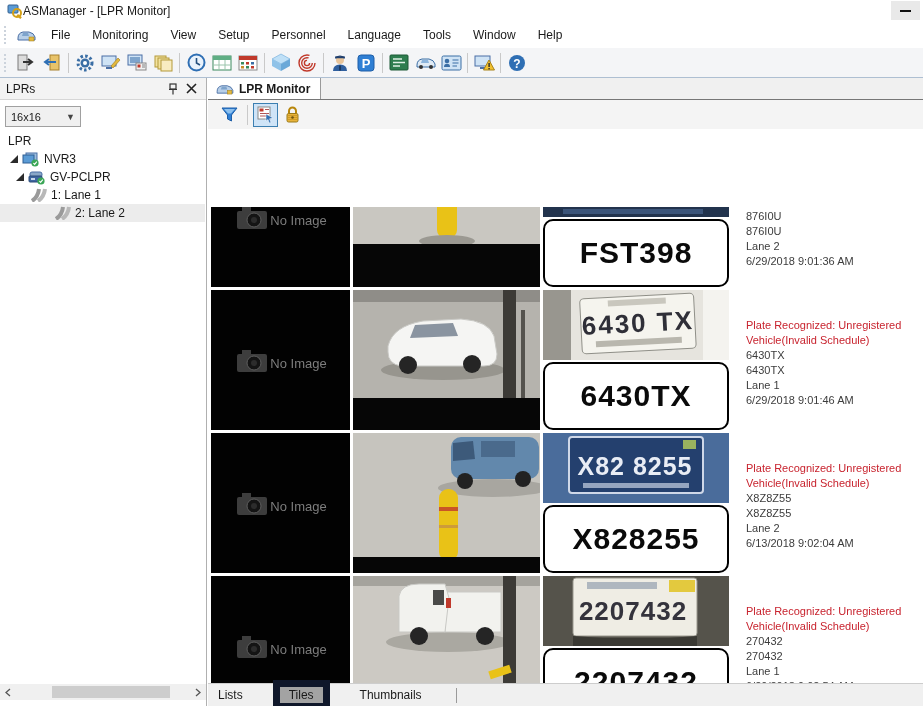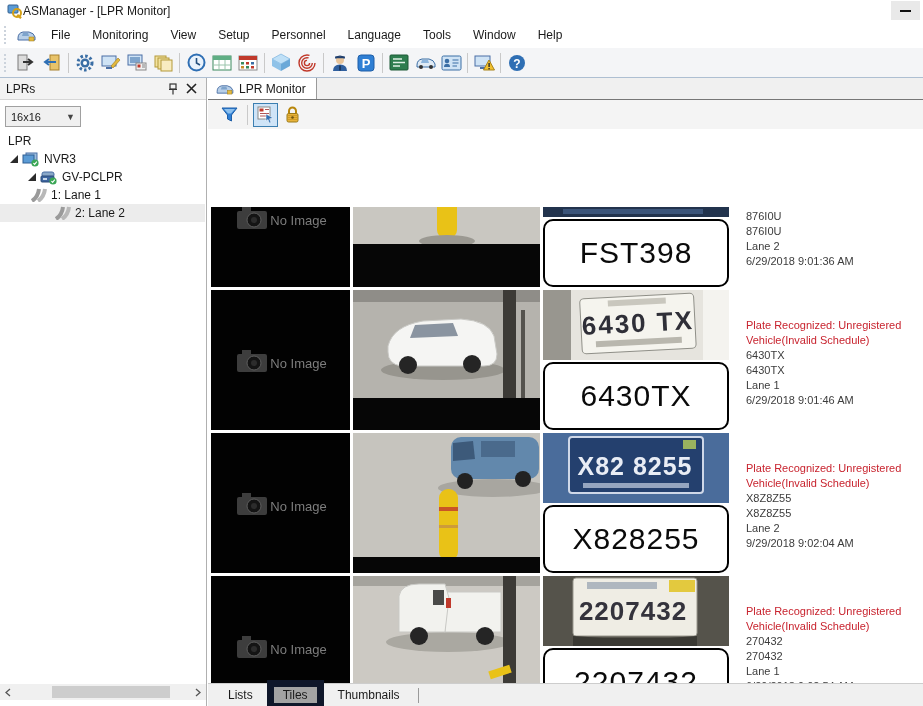--- a/index.html
+++ b/index.html
@@ -26,38 +26,38 @@
   .tree{position:absolute;top:54px;left:0;right:1px;font-size:12px}
   .tree-row{height:18px;display:flex;align-items:center;gap:4px;white-space:nowrap}
   .tree-row.selected{background:#ececec}
   .arrow-exp{width:8px;height:8px;flex:none}
   .hscroll{position:absolute;bottom:6px;left:0;width:206px;height:16px;background:#f0f0f0;display:flex;align-items:center}
   .sarrow{width:16px;height:16px;display:flex;align-items:center;justify-content:center}
   .sthumb{height:12px;width:118px;background:#cdcdcd;margin-left:36px}
   
   .main{position:absolute;top:78px;left:208px;right:0;bottom:0;background:#fff}
   .tabstrip{height:22px;background:#f0f0f0;border-bottom:1px solid #767676;display:flex;align-items:stretch}
-  .tab{display:flex;align-items:center;gap:5px;padding:0 10px 0 8px;background:#fff;border-right:1px solid #9a9a9a;font-weight:normal;font-size:12px}
+  .tab{display:flex;align-items:center;gap:5px;padding:0 10px 0 8px;background:#fff;border-right:1px solid #9a9a9a;font-weight:bold;font-size:12px}
   .subtoolbar{height:29px;background:#f4f4f4;display:flex;align-items:center;padding-left:9px;gap:2px}
   .stbtn{width:25px;height:24px;display:flex;align-items:center;justify-content:center;border:1px solid transparent}
   .stbtn.pressed{background:#cfe4f7;border:1px solid #3c7fb1}
   .grid{position:absolute;top:129px;left:0;right:0;bottom:23px;overflow:hidden;background:#fff;padding-left:3px}
   .row{display:flex;height:140px;margin-bottom:3px}
   .row.first{margin-top:-60px}
   .tile1{width:139px;flex:none;background:#020202;display:flex;flex-direction:row;align-items:center;justify-content:center}
   .noimg-label{margin-top:7px;font-size:13px;color:#7d7d7d}
   .tile2{width:187px;flex:none;margin-left:3px;overflow:hidden}
   .col3{width:186px;flex:none;margin-left:3px;display:flex;flex-direction:column}
   .plate-photo{height:70px;overflow:hidden}
-  .plate-box{height:68px;margin-top:2px;border:2px solid #000;border-radius:10px;background:#fff;display:flex;align-items:center;justify-content:center;font-size:30px;font-weight:normal;color:#0a0a0a;letter-spacing:1px}
+  .plate-box{height:68px;margin-top:2px;border:2px solid #000;border-radius:10px;background:#fff;display:flex;align-items:center;justify-content:center;font-size:30px;font-weight:bold;color:#0a0a0a;letter-spacing:1px}
   .evt{width:172px;margin-left:17px;font-size:11px;line-height:15px;color:#3c3c3c}
   .evt.pt62{padding-top:62px}
   .evt.pt28{padding-top:28px}
   .alert{color:#c8232e}
-  .bottombar{position:absolute;bottom:0;left:0;right:0;height:23px;background:#f0f0f0;border-top:1px solid #cdcdcd;display:flex;align-items:center;padding-left:10px;font-size:12px;gap:4px}
+  .bottombar{position:absolute;bottom:0;left:0;right:0;height:23px;background:#f0f0f0;border-top:1px solid #cdcdcd;display:flex;align-items:center;padding-left:0;font-size:12px;gap:20px}
   .btab{padding:1px 9px;border:1px solid transparent}
   .btab.active{border:7px solid #0f172a;background:#a3a3a3}
   .bsep{width:1px;height:15px;background:#9a9a9a;margin-left:4px}
 </style>
 </head>
 <body>
 
 <div class="titlebar">
   <svg width="16" height="16" viewBox="0 0 16 16">
     <rect x="1" y="2" width="10" height="8" rx="1" fill="#5b9bd5" stroke="#35618f"></rect>
@@ -261,21 +261,21 @@
           <polygon points="8,0 8,8 0,8" fill="#2b2b2b"></polygon>
         </svg>
       <svg width="18" height="15" viewBox="0 0 18 15">
         <rect x="4" y="1" width="11" height="8" fill="#9dbede" stroke="#4a6fa5"></rect>
         <rect x="1" y="3" width="11" height="8" fill="#5b9bd5" stroke="#2f5f94"></rect>
         <circle cx="13" cy="11" r="3.6" fill="#3aa655"></circle>
         <path d="M11.4 11 l1.2 1.3 2.2-2.6" stroke="#fff" stroke-width="1.1" fill="none"></path>
       </svg>
       <span>NVR3</span>
     </div>
-    <div class="tree-row" style="padding-left:28px">
+    <div class="tree-row" style="padding-left:16px">
       <svg class="arrow-exp" viewBox="0 0 8 8">
           <polygon points="8,0 8,8 0,8" fill="#2b2b2b"></polygon>
         </svg>
       <svg width="18" height="15" viewBox="0 0 18 15">
         <rect x="2" y="2" width="12" height="5" rx="2" fill="#8aa8c8" stroke="#4a6fa5"></rect>
         <rect x="1" y="6" width="13" height="6" rx="1" fill="#3f66a0" stroke="#2a4a78"></rect>
         <rect x="3" y="8" width="4" height="2" fill="#c8d8ea"></rect>
         <circle cx="13" cy="11" r="3.6" fill="#3aa655"></circle>
         <path d="M11.4 11 l1.2 1.3 2.2-2.6" stroke="#fff" stroke-width="1.1" fill="none"></path>
       </svg>
@@ -479,21 +479,21 @@
         </div>
         <div class="plate-box">
             <span>X828255</span>
           </div>
       </div>
       <div class="evt pt28">
         <div class="alert">Plate Recognized: Unregistered Vehicle(Invalid Schedule)</div>
         <div>X8Z8Z55</div>
         <div>X8Z8Z55</div>
         <div>Lane 2</div>
-        <div>9/29/2018 9:02:04 AM</div>
+        <div>6/13/2018 9:02:04 AM</div>
       </div>
     </div>
 
     <div class="row">
       <div class="tile1">
         <svg width="36" height="28" viewBox="0 0 36 28">
           <rect x="3" y="8" width="30" height="18" rx="2" fill="#3d3d3d"></rect>
             <rect x="8" y="4" width="9" height="5" fill="#3d3d3d"></rect>
           <circle cx="20" cy="17" r="7" fill="#141414" stroke="#5d5d5d"></circle>
             <circle cx="20" cy="17" r="3" fill="#2c2c2c"></circle>

